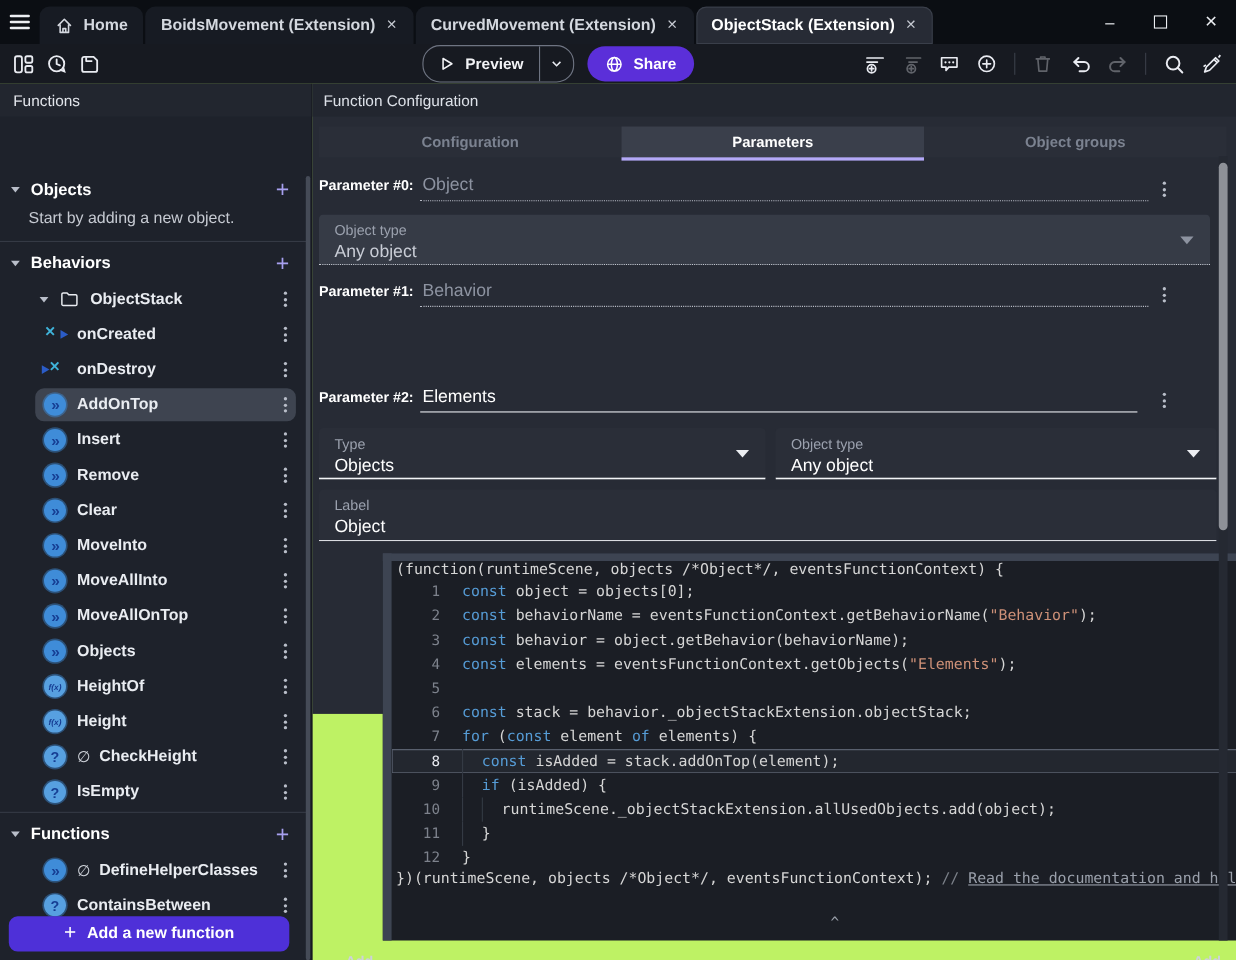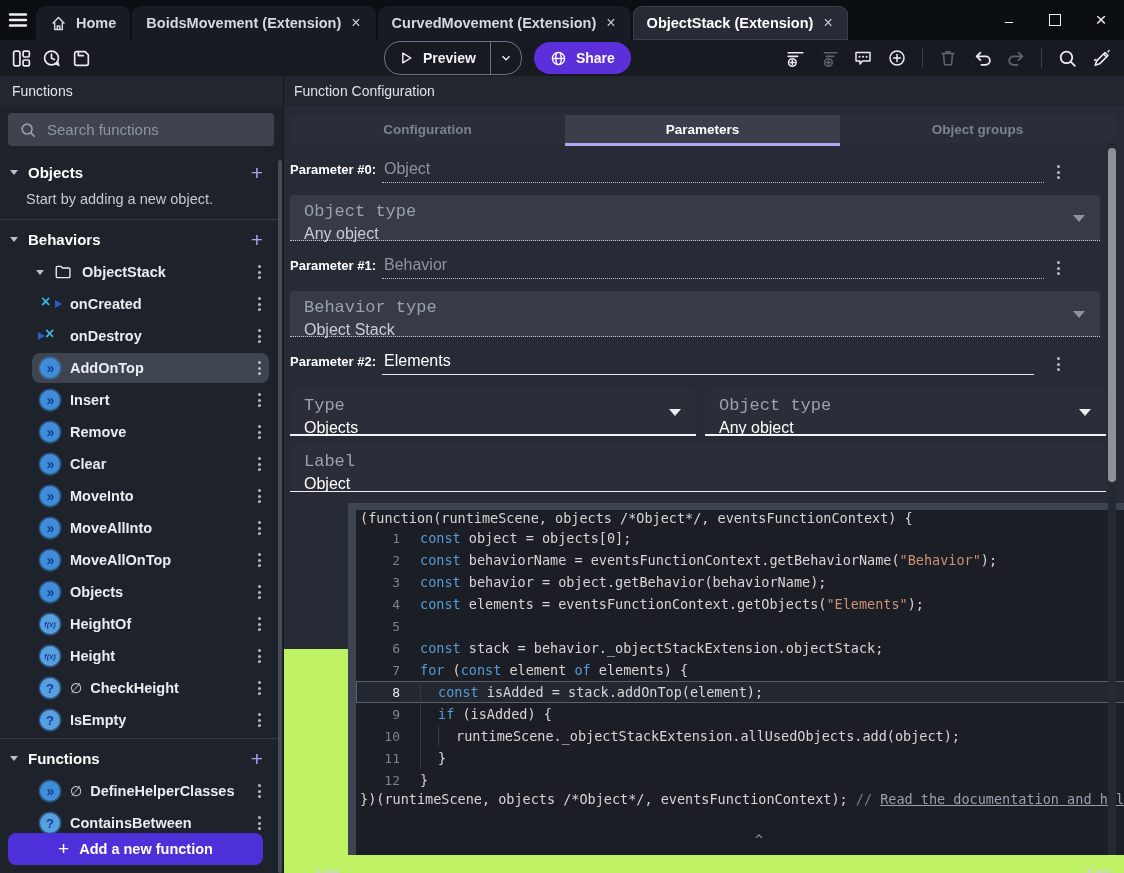--- a/index.html
+++ b/index.html
@@ -72,21 +72,21 @@
         font-size:13.5px;font-weight:bold;color:#7b8290;cursor:pointer;position:relative;}
   .mtab.active{background:#3a3f4b;color:#ffffff;}
   .mtab.active::after{content:"";position:absolute;left:0;right:0;bottom:-3px;height:3px;background:#b3a8f7;}
   .prow{position:absolute;left:6px;display:flex;align-items:baseline;height:26px;}
   .prow .plabel{font-size:13px;font-weight:bold;color:#ffffff;white-space:pre;}
   .prow .pname{font-size:16px;margin-left:6px;padding:0 4px 4px 2px;}
   .pname.ghost{color:#8d93a1;border-bottom:1px dotted #b9bdc7;width:656px;}
   .pname.live{color:#ffffff;border-bottom:1px solid #e9ebf0;width:646px;}
   .pkebab{position:absolute;right:40px;top:5px;}
   .field{position:absolute;background:#363b46;border-radius:4px 4px 0 0;box-sizing:border-box;padding:7px 14px 0 14px;cursor:pointer;}
-  .field .flabel{font-size:17px;color:#9ba1ae;font-family:Liberation Mono, monospace;}
+  .field .flabel{font-size:13px;color:#9ba1ae;}
   .field .fvalue{font-size:16px;color:#c9cdd6;margin-top:4px;}
   .field .tri{position:absolute;right:15px;top:20px;width:0;height:0;border-top:7px solid #8d93a0;border-left:6px solid transparent;border-right:6px solid transparent;}
   .field.dotted{border-bottom:1px dotted #c6cad2;}
   .field.focus{background:#2a2e38;border-bottom:2px solid #f2f3f6;}
   .field.focus .fvalue{color:#ffffff;}
   .field.focus .tri{border-top-color:#eceef2;}
   .field.plain{background:#2a2e38;border-bottom:1px solid #eef0f4;}
   .field.plain .fvalue{color:#ffffff;}
   
   #codewrap{left:16px;top:427px;width:806px;height:352px;background:#1b1e25;border-top:7px solid #3d4452;border-left:8px solid #3d4452;box-sizing:border-box;font-family:"DejaVu Sans Mono",monospace;font-size:13.5px;color:#d6d6d6;cursor:text;margin-left:48px;}
@@ -254,27 +254,20 @@
     <div class="tbicon">
       <svg width="21" height="21" viewBox="0 0 20 20" fill="none" stroke="#e9ebf1" stroke-width="1.5" stroke-linejoin="round">
           <path d="M4 16.5l1.4-4.2 8-8 2.8 2.8-8 8z"></path>
           <path d="M12 5.7l2.8 2.8M3 12l2-1.5M16 4l1.5-2"></path>
         </svg>
     </div>
   </div>
 
   <div class="abs" id="sidebar">
     <div class="abs" id="sb-title">Functions</div>
-    <div class="abs" id="sb-search">
-      <svg width="18" height="18" viewBox="0 0 20 20" fill="none" stroke="#9aa0ad" stroke-width="1.8" stroke-linecap="round">
-          <circle cx="9" cy="9" r="5.5"></circle>
-          <path d="M13.2 13.2L17 17"></path>
-        </svg>
-      <span class="ph">Search functions</span>
-    </div>
 
     <div class="abs" style="left:0;top:79px;width:279px;">
       <div class="sec-head">
         <span class="caret"></span>
         <span class="lbl">Objects</span>
         <span class="plus">+</span>
       </div>
       <div class="hint">Start by adding a new object.</div>
       <div class="sb-div"></div>
       <div class="sec-head">
@@ -488,25 +481,20 @@
     </div>
 
     <div class="prow" style="top:180px;width:810px;">
       <span class="plabel">Parameter #1:</span>
       <span class="pname ghost">Behavior</span>
       <span class="kebab pkebab">
           <i></i>
           <i></i>
           <i></i>
         </span>
-    </div>
-    <div class="field dotted" style="left:6px;top:215px;width:810px;height:46px;">
-      <div class="flabel">Behavior type</div>
-      <div class="fvalue">Object Stack</div>
-      <span class="tri"></span>
     </div>
 
     <div class="prow" style="top:276px;width:810px;">
       <span class="plabel">Parameter #2:</span>
       <span class="pname live">Elements</span>
       <span class="kebab pkebab">
           <i></i>
           <i></i>
           <i></i>
         </span>

